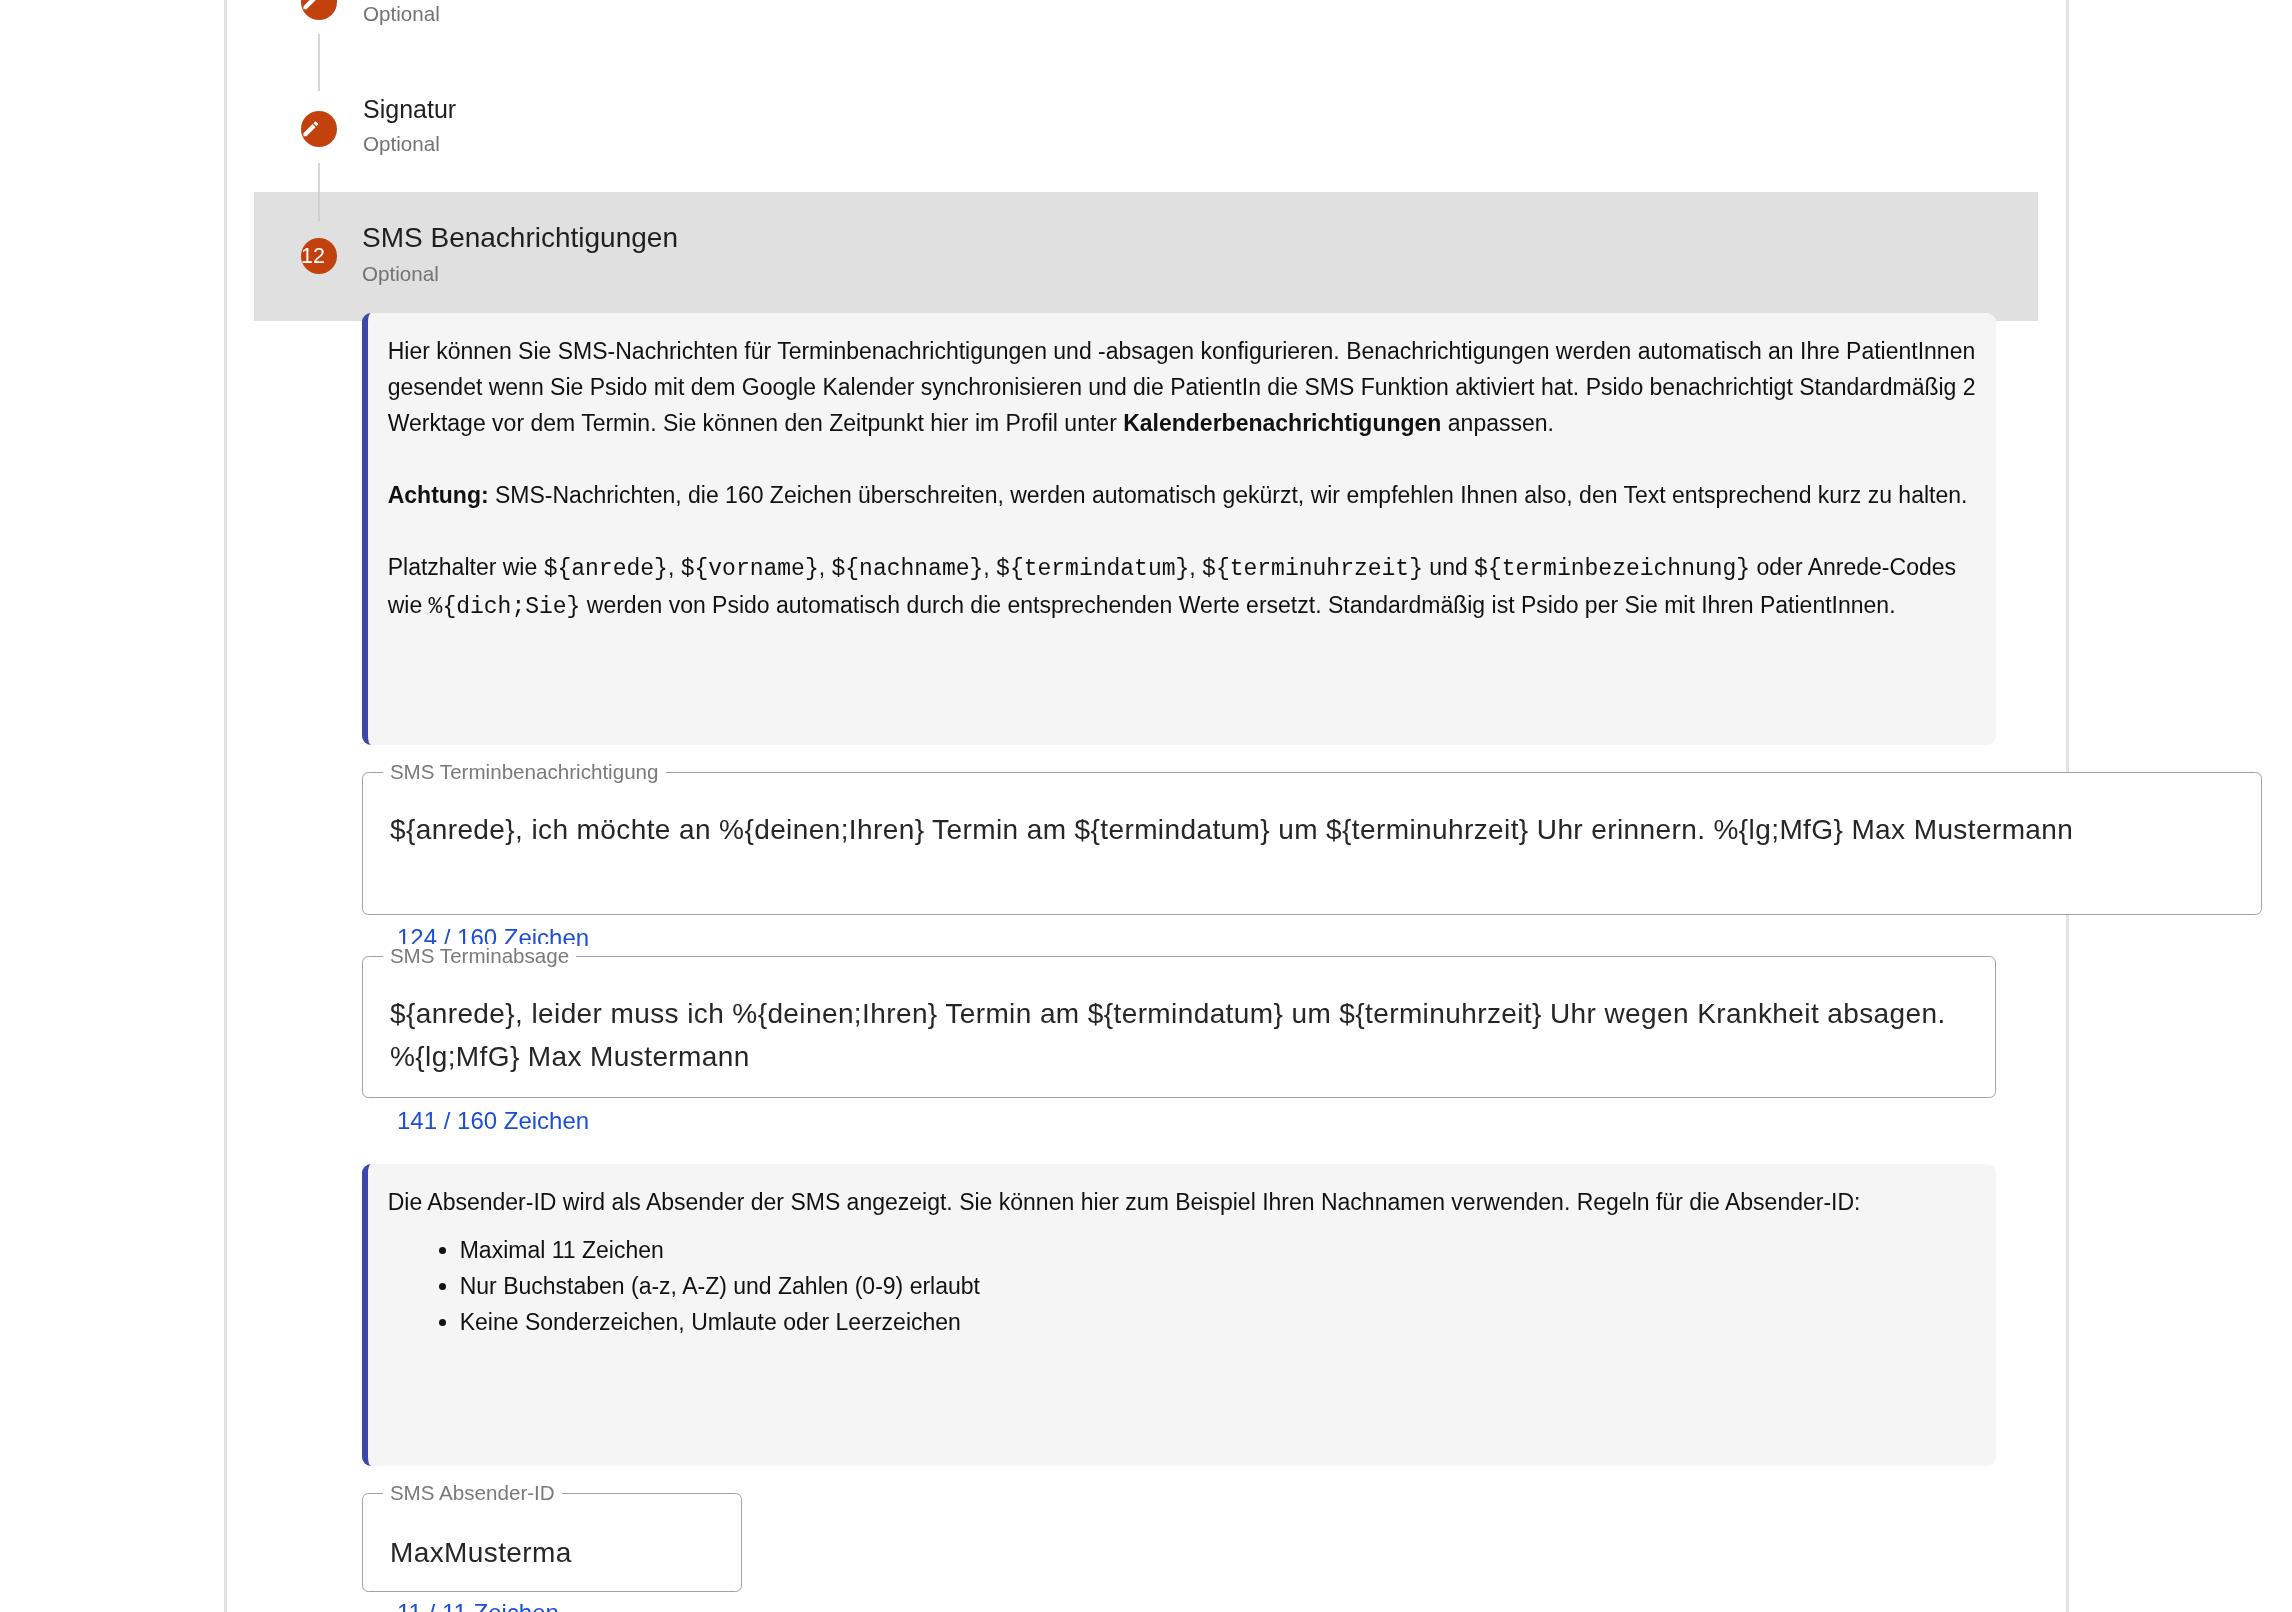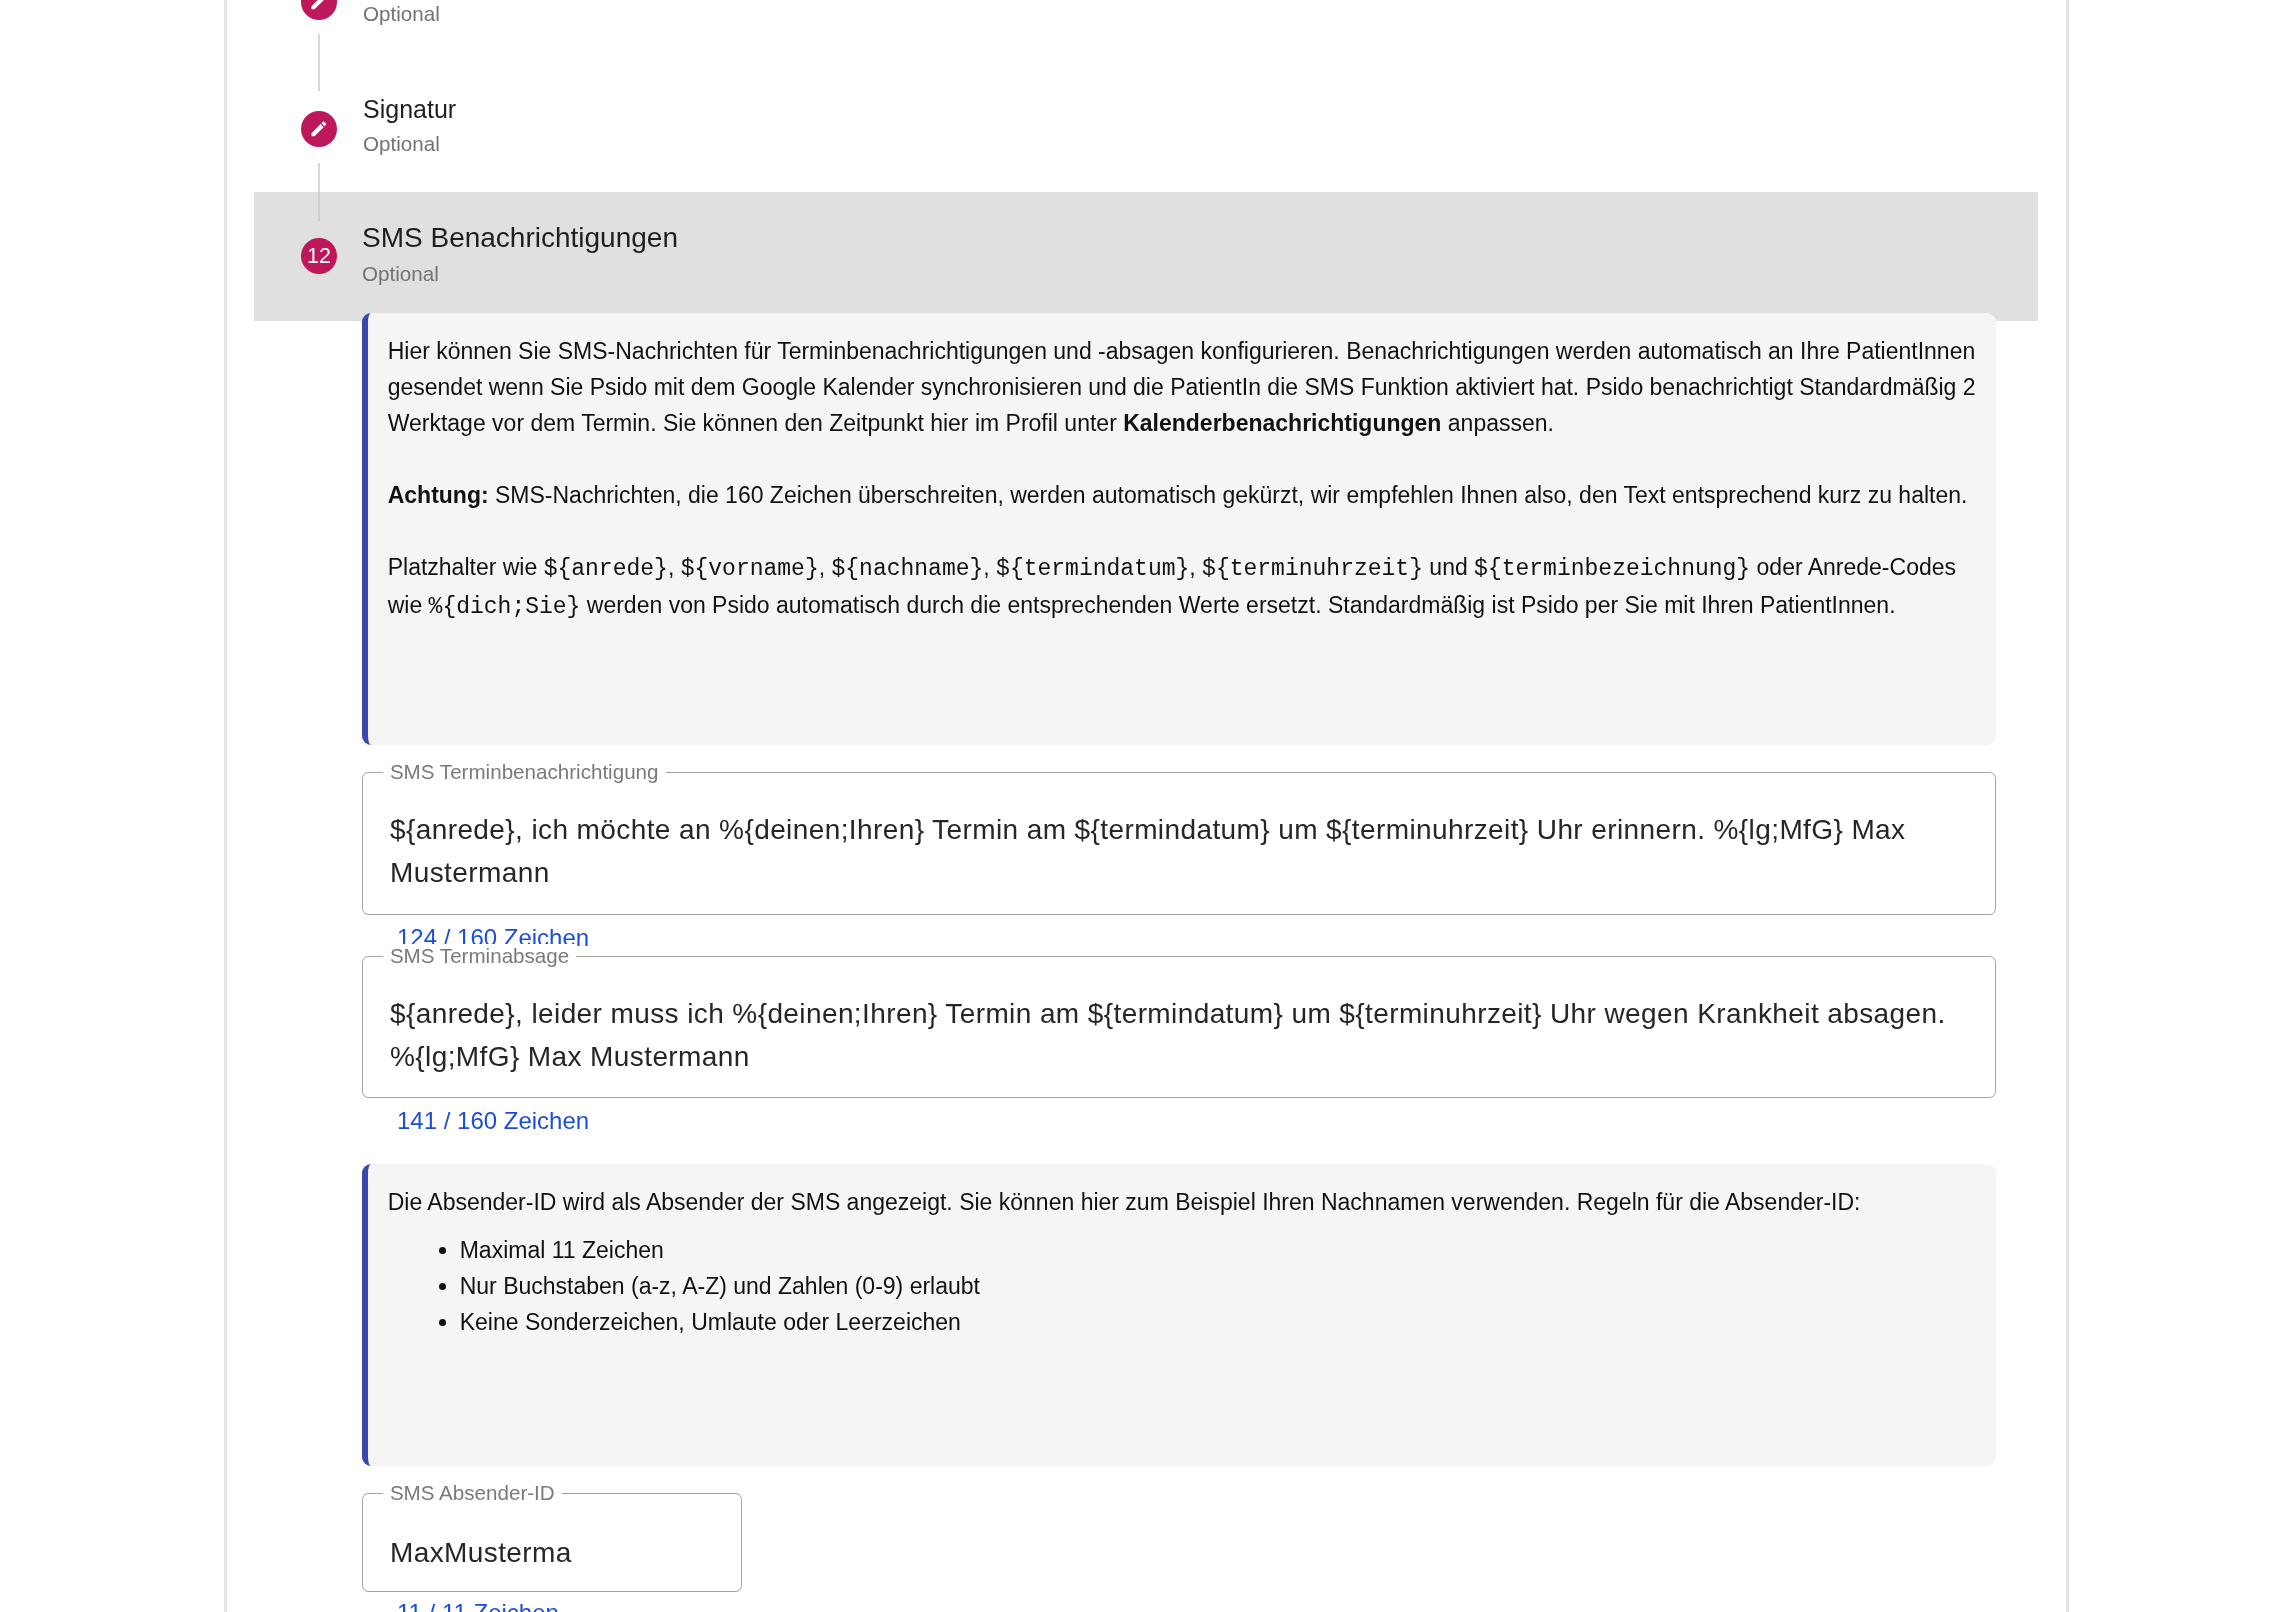--- a/index.html
+++ b/index.html
@@ -5,21 +5,21 @@
   html, body { margin: 0; padding: 0; }
   body {
     width: 2293px; height: 1612px; overflow: hidden; position: relative;
     background: #ffffff;
     font-family: "Liberation Sans", "DejaVu Sans", sans-serif;
     color: #1f1f1f;
   }
   .card-border { position: absolute; top: 0; bottom: 0; width: 2.7px; background: #e3e3e3; }
   .step-circle {
     position: absolute; width: 36px; height: 36px; border-radius: 50%;
-    background: #be185d; color: #fff; display: flex; align-items: center; justify-content: center;
+    background: #c2410c; color: #fff; display: flex; align-items: center; 
     font-size: 21.5px;
   }
   .step-circle svg { width: 19.7px; height: 19.7px; }
   .connector { position: absolute; width: 1.8px; background: #d6d6d6; left: 318px; }
   .step-title { position: absolute; font-size: 25px; color: #1f1f1f; white-space: nowrap; }
   .step-sub { position: absolute; font-size: 20.6px; color: #737373; white-space: nowrap; }
   .step-header-active {
     position: absolute; left: 254px; top: 192px; width: 1784px; height: 129px; background: #e0e0e0;
   }
   .step-header-active .step-title { font-size: 28px; }
@@ -79,21 +79,21 @@
   <div class="step-sub" style="left:108px; top:70px;">Optional</div>
 </div>
 <div class="connector" style="top:192px; height:29px; background:#cfcfcf;"></div>
 
 <div class="info-box" style="top:313px; height:432px; padding-top:19.7px;">
   <p><span>Hier können Sie SMS-Nachrichten für Terminbenachrichtigungen und -absagen konfigurieren. Benachrichtigungen werden automatisch an Ihre PatientInnen gesendet wenn Sie Psido mit dem Google Kalender synchronisieren und die PatientIn die SMS Funktion aktiviert hat. Psido benachrichtigt Standardmäßig 2 Werktage vor dem Termin. Sie können den Zeitpunkt hier im Profil unter </span><b>Kalenderbenachrichtigungen</b><span> anpassen.</span></p>
   <p><b>Achtung:</b><span> SMS-Nachrichten, die 160 Zeichen überschreiten, werden automatisch gekürzt, wir empfehlen Ihnen also, den Text entsprechend kurz zu halten.</span></p>
   <p><span>Platzhalter wie </span><code>${anrede}</code><span>, </span><code>${vorname}</code><span>, </span><code>${nachname}</code><span>, </span><code>${termindatum}</code><span>, </span><code>${terminuhrzeit}</code><span> und </span><code>${terminbezeichnung}</code><span> oder Anrede-Codes wie </span><code>%{dich;Sie}</code><span> werden von Psido automatisch durch die entsprechenden Werte ersetzt. Standardmäßig ist Psido per Sie mit Ihren PatientInnen.</span></p>
 </div>
 
-<div class="field" style="top:772px; width:1634px; height:143px;">
+<div class="field" style="top:772px; width:1900px; height:143px;">
   <div class="field-label">SMS Terminbenachrichtigung</div>
   <div class="field-value">${anrede}, ich möchte an %{deinen;Ihren} Termin am ${termindatum} um ${terminuhrzeit} Uhr erinnern. %{lg;MfG} Max Mustermann</div>
 </div>
 <div class="counter" style="top:926px;">124 / 160 Zeichen</div>
 
 <div class="field" style="top:956px; width:1634px; height:142px;">
   <div class="field-label">SMS Terminabsage</div>
   <div class="field-value">${anrede}, leider muss ich %{deinen;Ihren} Termin am ${termindatum} um ${terminuhrzeit} Uhr wegen Krankheit absagen. %{lg;MfG} Max Mustermann</div>
 </div>
 <div class="counter" style="top:1109px;">141 / 160 Zeichen</div>

